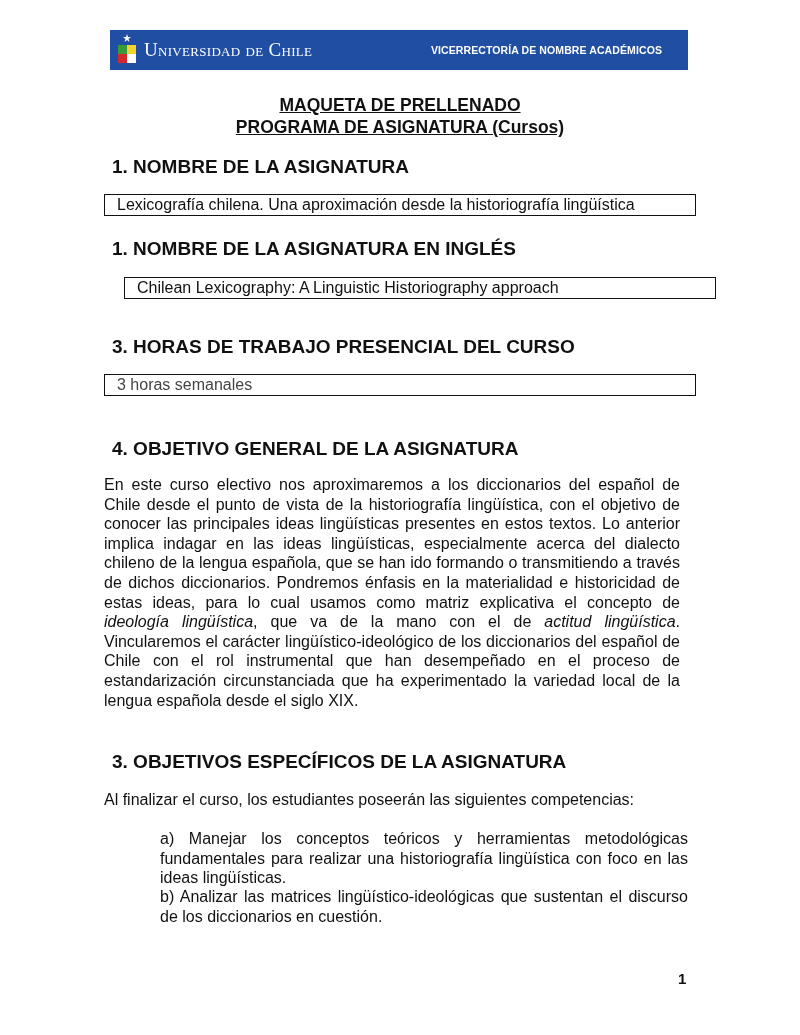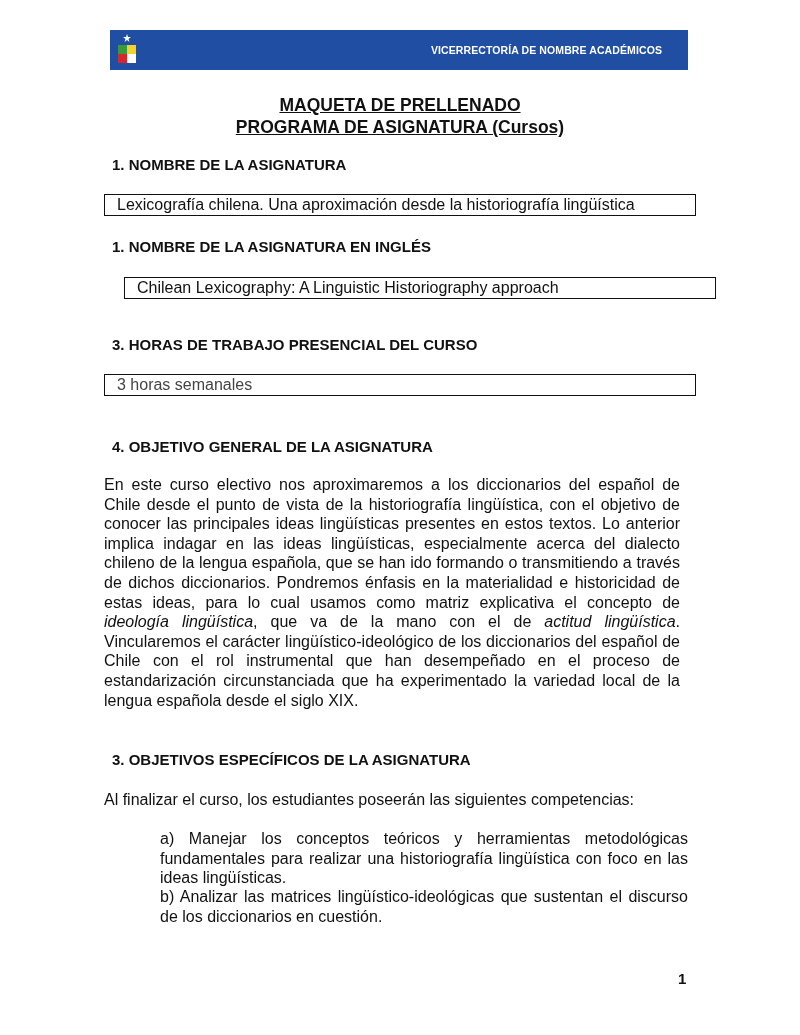--- a/index.html
+++ b/index.html
@@ -6,40 +6,41 @@
   body { width:800px; height:1035px; position:relative; overflow:hidden;
          font-family:"Liberation Sans", sans-serif; color:#111; }
   .banner { position:absolute; left:110px; top:30px; width:578px; height:40px;
             background:#1f4ea3; }
   .logo { position:absolute; left:6px; top:3px; width:22px; height:34px; }
   .uni-name { position:absolute; left:34px; top:9px; color:#fff; font-size:19px;
               font-family:"Liberation Serif", serif; font-variant:small-caps; letter-spacing:0.3px; }
   .vice { position:absolute; right:26px; top:14px; color:#fff; font-size:10.5px; font-weight:bold; letter-spacing:0.1px; }
   .title { position:absolute; left:0; width:800px; text-align:center; font-weight:bold;
            font-size:17.5px; text-decoration:underline; }
-  .h { position:absolute; left:112px; font-weight:bold; font-size:15px; }
+  .h { position:absolute; left:112px; font-weight:bold; font-size:19px; }
   .box { position:absolute; left:104px; width:592px; height:22px; border:1.5px solid #111;
          box-sizing:border-box; font-size:16px; padding-left:12px; line-height:19px; }
   .para { position:absolute; left:104px; width:576px; font-size:16px; line-height:19.6px;
           text-align:justify; }
   .para i { font-style:italic; }
   .list { position:absolute; left:160px; width:528px; font-size:16px; line-height:19.6px; text-align:justify; }
   .pagenum { position:absolute; left:678px; top:970px; font-weight:bold; font-size:15px; }
 </style>
 </head>
 <body>
 
 <div class="banner">
   <svg class="logo" viewBox="0 0 22 34">
     <polygon points="11,1 12,4 15,4 12.5,6 13.5,9 11,7 8.5,9 9.5,6 7,4 10,4" fill="#ffffff"></polygon>
     <rect x="2" y="12" width="9" height="9" fill="#3a9a3a"></rect>
     <rect x="11" y="12" width="9" height="9" fill="#f2d22e"></rect>
     <rect x="2" y="21" width="9" height="9" fill="#d6282b"></rect>
     <rect x="11" y="21" width="9" height="9" fill="#ffffff"></rect>
   </svg>
+  <span class="uni-name">Universidad de Chile</span>
   <span class="vice">VICERRECTORÍA DE NOMBRE ACADÉMICOS</span>
 </div>
 
 <div class="title" style="top:95px;">MAQUETA DE PRELLENADO</div>
 <div class="title" style="top:117px;">PROGRAMA DE ASIGNATURA (Cursos)</div>
 
 <div class="h" style="top:156px;">1. NOMBRE DE LA ASIGNATURA</div>
 <div class="box" style="top:194px;">Lexicografía chilena. Una aproximación desde la historiografía lingüística</div>
 
 <div class="h" style="top:238px;">1. NOMBRE DE LA ASIGNATURA EN INGLÉS</div>

